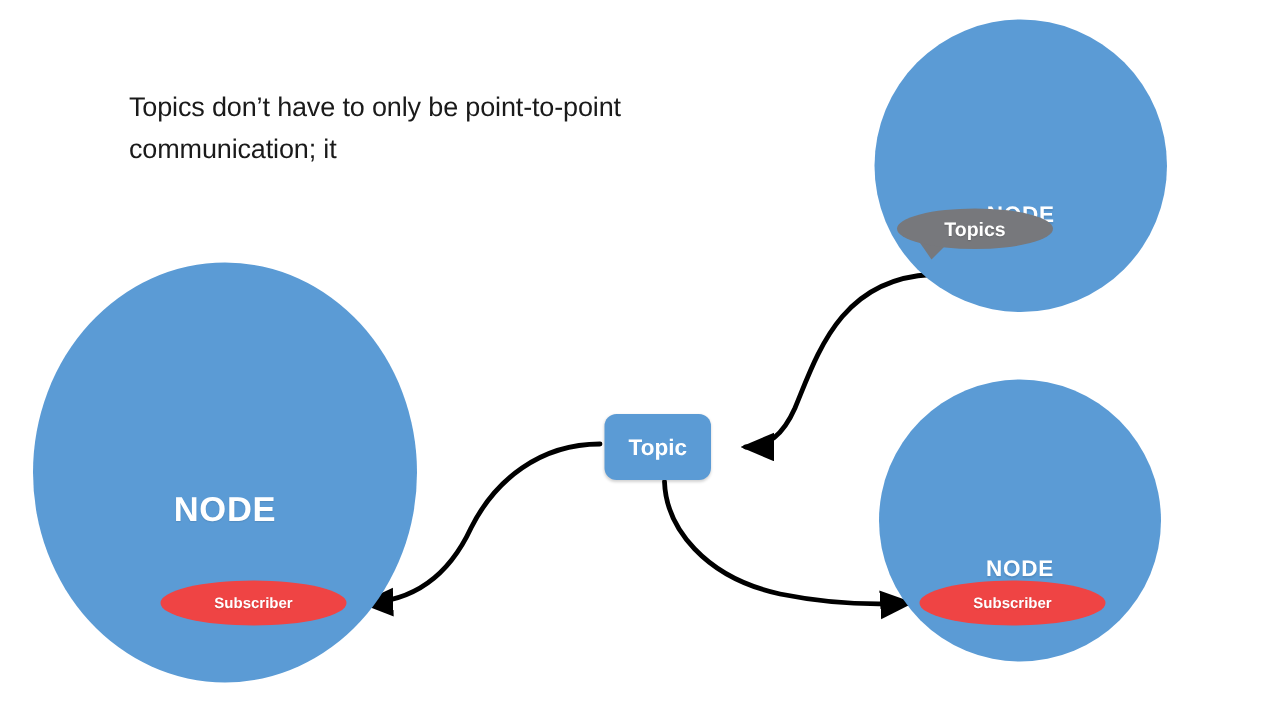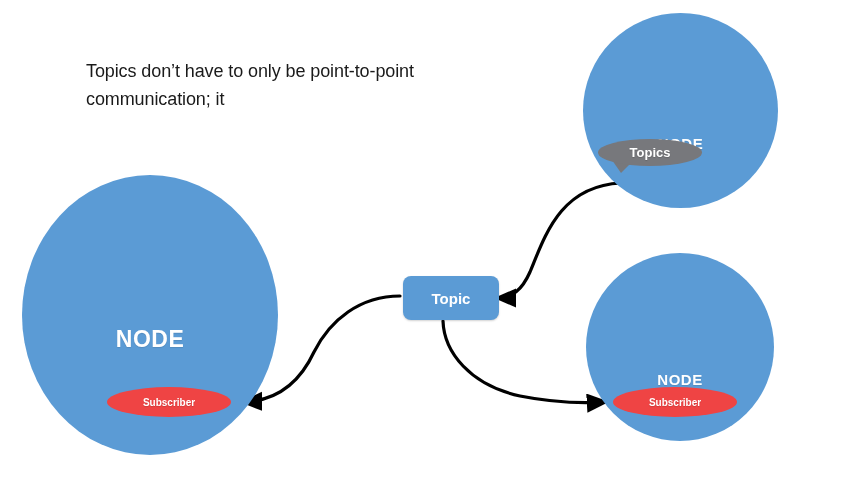--- a/index.html
+++ b/index.html
@@ -149,21 +149,21 @@
     border-left: 9px solid transparent;
     border-right: 13px solid transparent;
     border-top: 13px solid #77787C;
   }
 
   
   #topic-box {
     position: absolute;
     left: 403px;
     top: 276px;
-    width: 96px;
+    width: 71px;
     height: 44px;
     background: #5B9BD5;
     border-radius: 8px;
     display: flex;
     align-items: center;
     justify-content: center;
     color: #ffffff;
     font-weight: bold;
     font-size: 15px;
     box-shadow: 0 1px 2px rgba(0,0,0,0.18);

